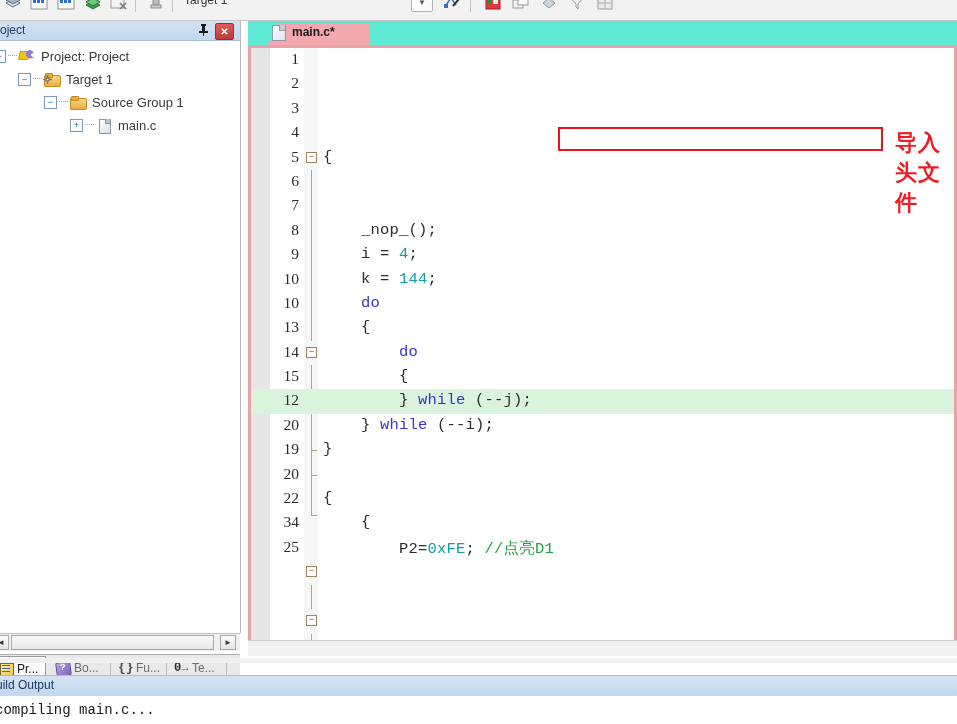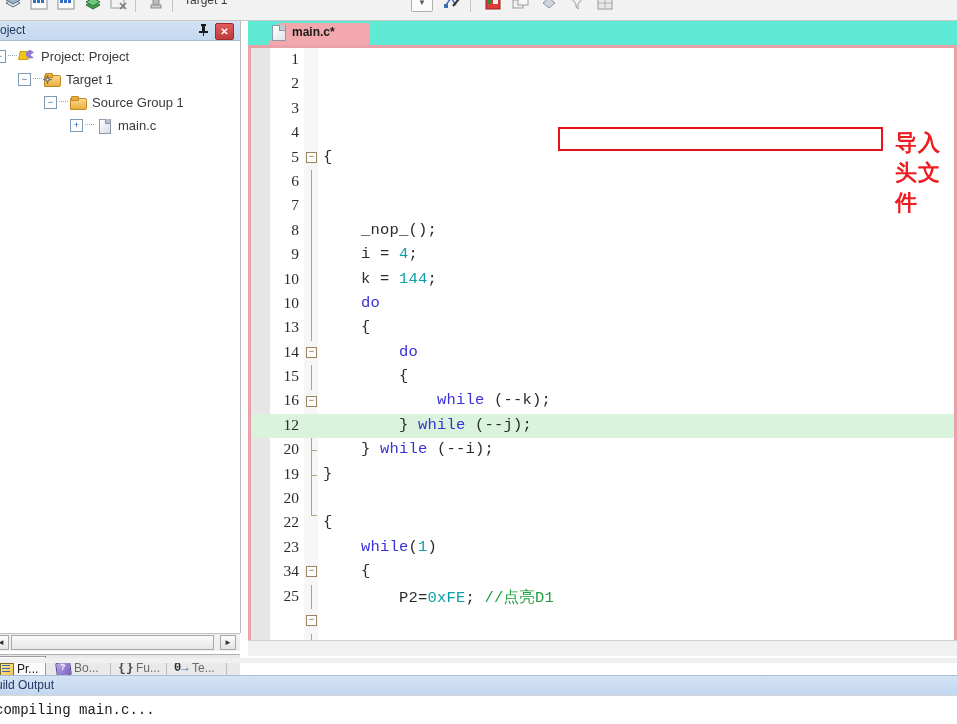--- a/index.html
+++ b/index.html
@@ -462,36 +462,34 @@
             <div class="cline"><span class="ln">10</span><span class="txt"><span class="p">    k = </span><span class="num">144</span><span class="p">;</span></span></div>
             <div class="fline" style="top: 268.4px; height: 24.4px;"></div>
             <div class="cline"><span class="ln">10</span><span class="txt"><span class="p">    </span><span class="k">do</span></span></div>
             <div class="fmark" style="top: 298.8px;">−</div>
             <div class="cline"><span class="ln">13</span><span class="txt"><span class="p">    {</span></span></div>
             <div class="fline" style="top: 317.2px; height: 24.4px;"></div>
             <div class="cline"><span class="ln">14</span><span class="txt"><span class="p">        </span><span class="k">do</span></span></div>
             <div class="fmark" style="top: 347.6px;">−</div>
             <div class="cline"><span class="ln">15</span><span class="txt"><span class="p">        {</span></span></div>
             <div class="fline" style="top: 366px; height: 24.4px;"></div>
-            <div class="cline"><span class="ln">16</span><span class="txt"><span class="p">            </span><span class="k">while</span><span class="p"> (--k);</span></span></div>
             <div class="fline" style="top: 390.4px; height: 24.4px;"></div>
             <div class="ftick" style="top: 402.4px;"></div>
             <div class="cline hl"><span class="ln">12</span><span class="txt"><span class="p">        } </span><span class="k">while</span><span class="p"> (--j);</span></span></div>
             <div class="fline" style="top: 414.8px; height: 24.4px;"></div>
             <div class="ftick" style="top: 426.8px;"></div>
             <div class="cline"><span class="ln">20</span><span class="txt"><span class="p">    } </span><span class="k">while</span><span class="p"> (--i);</span></span></div>
             <div class="fline" style="top: 439.2px; height: 24.4px;"></div>
             <div class="cline"><span class="ln">19</span><span class="txt"><span class="p">}</span></span></div>
             <div class="fend" style="top: 466.6px;"></div>
             <div class="fline" style="top: 463.6px; height: 4px;"></div>
             <div class="cline"><span class="ln">20</span><span class="txt"></span></div>
             <div class="fmark" style="top: 518.4px;">−</div>
             <div class="cline"><span class="ln">22</span><span class="txt"><span class="p">{</span></span></div>
             <div class="fline" style="top: 536.8px; height: 24.4px;"></div>
-            <div class="cline"><span class="ln">23</span><span class="txt"><span class="p">    </span><span class="k">while</span><span class="p">(</span><span class="num">1</span><span class="p">)</span></span></div>
             <div class="fmark" style="top: 567.2px;">−</div>
             <div class="cline"><span class="ln">34</span><span class="txt"><span class="p">    {</span></span></div>
             <div class="fline" style="top: 585.6px; height: 24.4px;"></div>
             <div class="cline"><span class="ln">25</span><span class="txt"><span class="p">        P2=</span><span class="num">0xFE</span><span class="p">; </span><span class="cm">//点亮D1</span></span></div>
           </div>
         <div class="redbox"></div>
         <div class="cn-note">导入头文件</div>
       </div>
     </div>
   </div>

